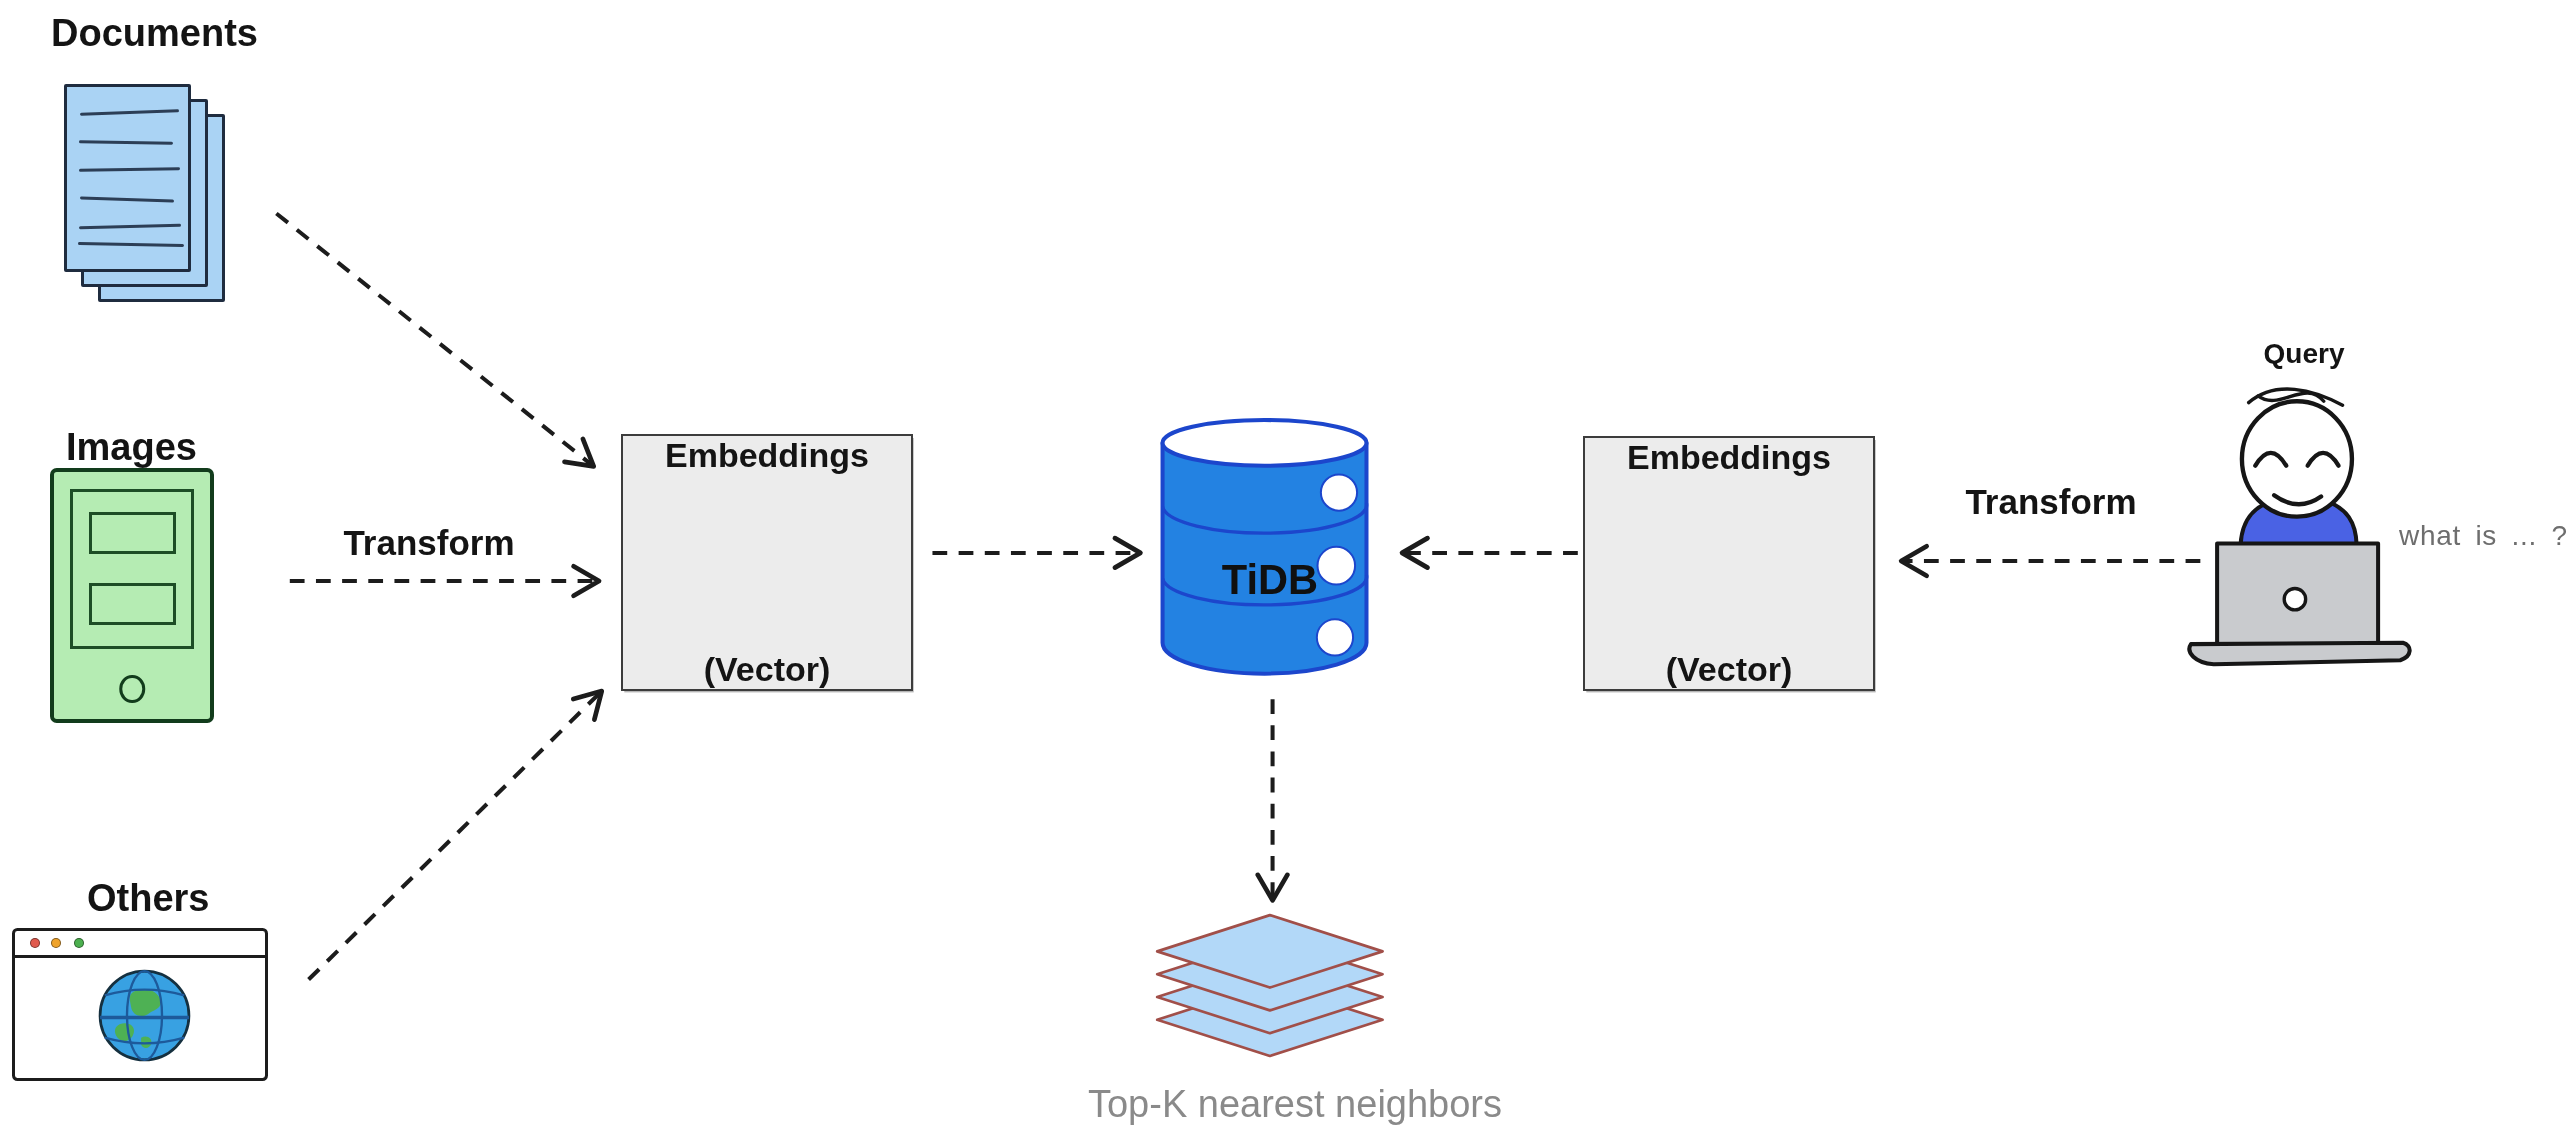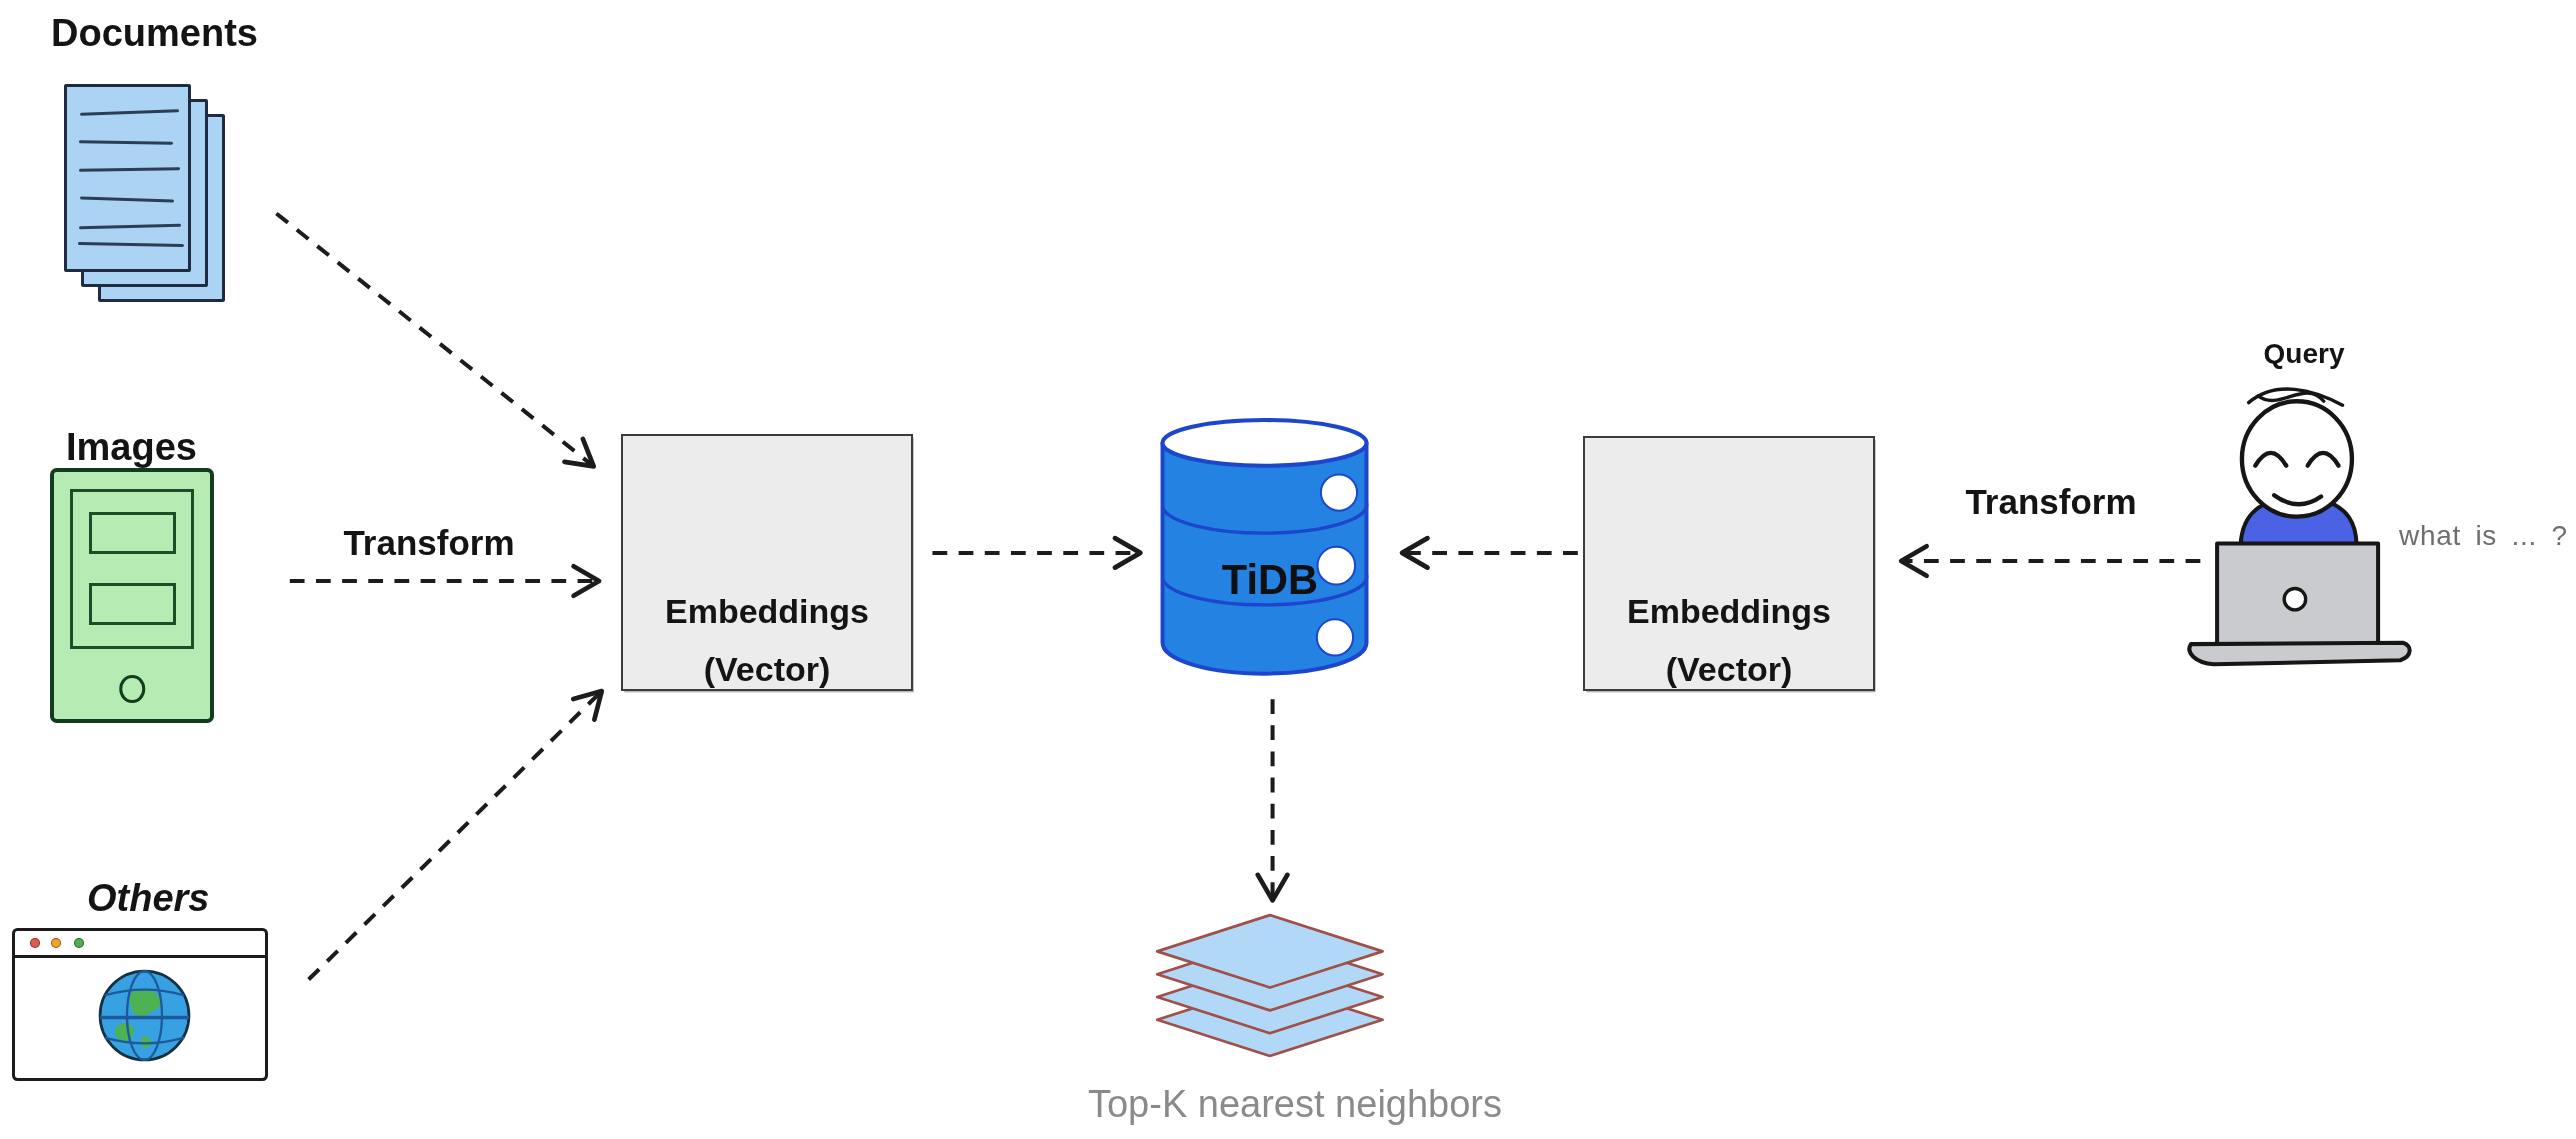--- a/index.html
+++ b/index.html
@@ -7,21 +7,21 @@
     position:relative;width:2576px;height:1140px;background:var(--bg,#fff);
     font-family:"Liberation Sans",sans-serif;overflow:hidden;
   }
   .lbl{position:absolute;color:#141414;font-weight:700;white-space:nowrap;}
   .lbl-center{transform:translateX(-50%);}
   .muted{color:var(--gray_text,#8a8a8a);font-weight:400;}
 
   
   .lbl-documents{left:51px;top:12px;font-size:38px;}
   .lbl-images{left:66px;top:426px;font-size:38px;}
-  .lbl-others{left:87px;top:877px;font-size:38px;font-style:italic;}
+  .lbl-others{left:87px;top:877px;font-size:38px;}
   .lbl-transform-left{left:429px;top:523px;font-size:35px;}
   .lbl-transform-right{left:2051px;top:482px;font-size:35px;}
   .lbl-query{left:2304px;top:338px;font-size:28px;}
   .lbl-whatis{left:2399px;top:520px;font-size:28px;font-weight:400;color:var(--query_gray,#6e6e6e);letter-spacing:0.7px;word-spacing:6px;}
   .lbl-topk{left:1295px;top:1083px;font-size:38px;}
 
   
   .doc-stack{position:absolute;left:64px;top:84px;width:168px;height:225px;}
   .page{position:absolute;width:127px;height:188px;background:var(--doc_fill,#aad3f4);
     border:3.4px solid var(--doc_stroke,#1f2c3f);border-radius:2px;box-sizing:border-box;}
@@ -47,21 +47,21 @@
   .titlebar{position:absolute;left:0;right:0;top:0;height:24px;border-bottom:3.4px solid var(--ink,#1c1c1c);}
   .dot{position:absolute;top:6.7px;width:10px;height:10px;border-radius:50%;border:1.3px solid rgba(0,0,0,.45);box-sizing:border-box;}
   .dot.red{left:14.8px;background:var(--dot_red,#e05a4e);}
   .dot.yellow{left:36px;background:var(--dot_yellow,#efa32b);}
   .dot.green{left:59px;background:var(--dot_green,#4cb04f);}
   .globe{position:absolute;left:79px;top:34px;}
 
   
   .embed-box{position:absolute;width:292px;box-sizing:border-box;background:var(--box_fill,#ececec);
     border:2.7px solid var(--box_stroke,#3c3c3c);box-shadow:2px 2.7px 0 -1.3px #b5b5b5;
-    display:flex;flex-direction:column;align-items:center;justify-content:flex-end;gap:19px;
+    display:flex;flex-direction:column;align-items:center;justify-content:space-between;gap:19px;
     font-size:34px;font-weight:700;color:#141414;}
   .embed-left{left:621px;top:434px;height:257px;}
   .embed-right{left:1583px;top:436px;height:255px;}
 
   
   .overlay{position:absolute;left:0;top:0;}
   .dash{fill:none;stroke:var(--ink,#1c1c1c);stroke-width:6;stroke-dasharray:22 17;}
   .head{fill:none;stroke:var(--ink,#1c1c1c);stroke-width:7;stroke-linecap:round;stroke-linejoin:round;}
   .db-body{fill:var(--db_fill,#2382e2);stroke:var(--db_stroke,#1c46cc);stroke-width:6;stroke-linejoin:round;}
   .db-top{fill:#fff;stroke:var(--db_stroke,#1c46cc);stroke-width:6;}

